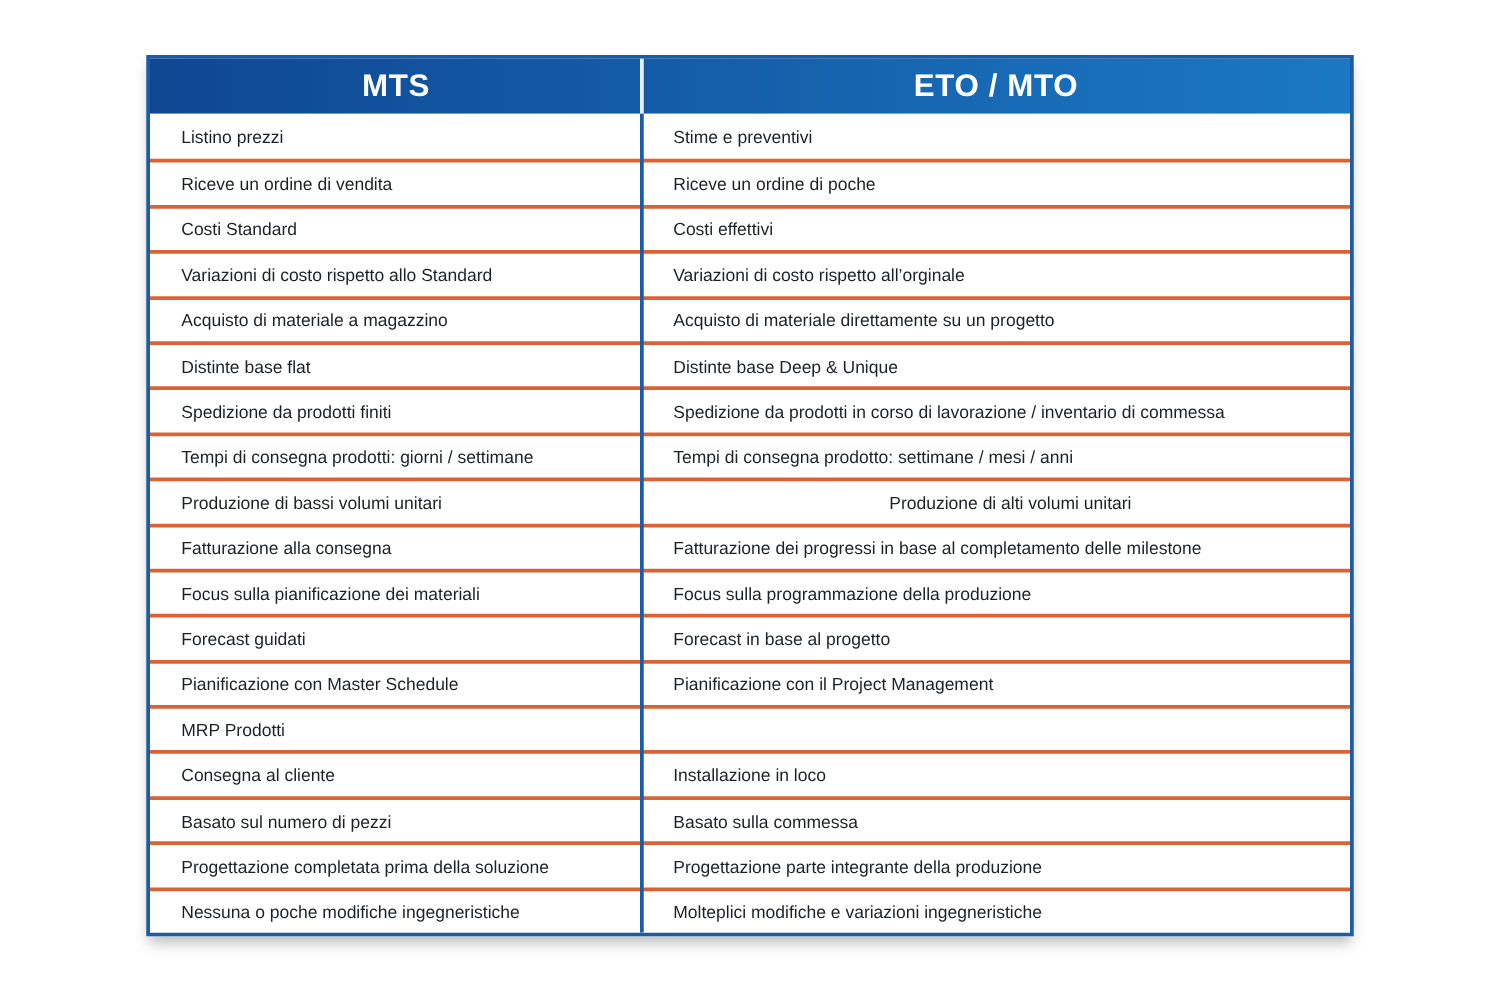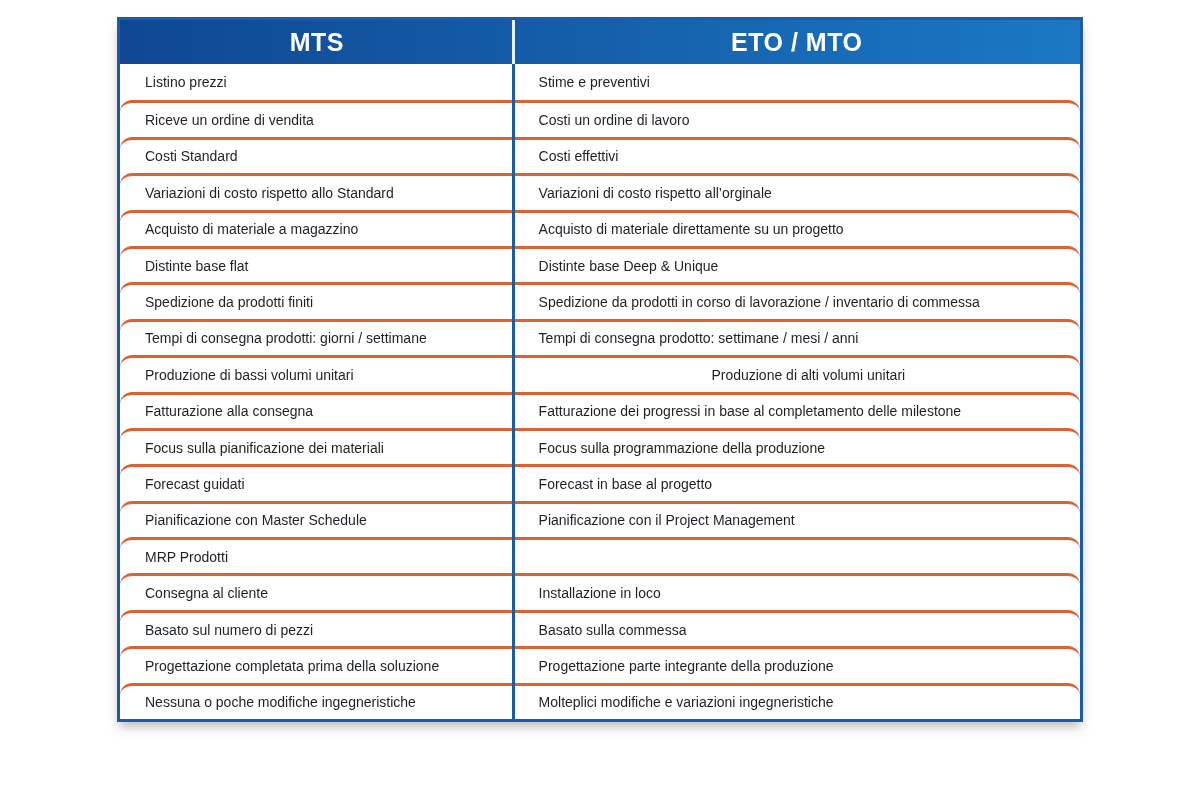--- a/index.html
+++ b/index.html
@@ -7,21 +7,21 @@
     padding: 0;
     width: 1200px;
     height: 800px;
     background: #ffffff;
     font-family: "Liberation Sans", "DejaVu Sans", sans-serif;
     overflow: hidden;
   }
   .table-wrap {
     position: absolute;
     left: 117px;
-    top: 17px;
+    top: 44px;
     width: 966px;
     box-sizing: border-box;
     border: 3px solid #1c5ca6;
     background: #ffffff;
     box-shadow: 0 7px 10px -2px rgba(110,110,110,0.45);
   }
   .header {
     display: flex;
     height: 44px;
     background: linear-gradient(90deg, #0f4793 0%, #1b78c3 100%);
@@ -42,21 +42,20 @@
     position: relative;
   }
   .row {
     display: flex;
     height: 36.4px;
     box-sizing: border-box;
     background: #ffffff;
   }
   .row + .row {
     border-top: 3px solid #dc6233;
-    border-radius: 12px;
   }
   .cell {
     display: flex;
     align-items: center;
     box-sizing: border-box;
     padding-left: 25px;
     padding-right: 10px;
     font-size: 14px;
     color: #1c2126;
     white-space: nowrap;
@@ -90,21 +89,21 @@
     <div class="header-cell col-right">ETO / MTO</div>
     <div class="v-divider-header"></div>
   </div>
   <div class="body">
     <div class="row">
         <div class="cell col-left">Listino prezzi</div>
         <div class="cell col-right">Stime e preventivi</div>
       </div>
       <div class="row">
         <div class="cell col-left">Riceve un ordine di vendita</div>
-        <div class="cell col-right">Costi un ordine di lavoro</div>
+        <div class="cell col-right">Riceve un ordine di poche</div>
       </div>
       <div class="row">
         <div class="cell col-left">Costi Standard</div>
         <div class="cell col-right">Costi effettivi</div>
       </div>
       <div class="row">
         <div class="cell col-left">Variazioni di costo rispetto allo Standard</div>
         <div class="cell col-right">Variazioni di costo rispetto all’orginale</div>
       </div>
       <div class="row">

